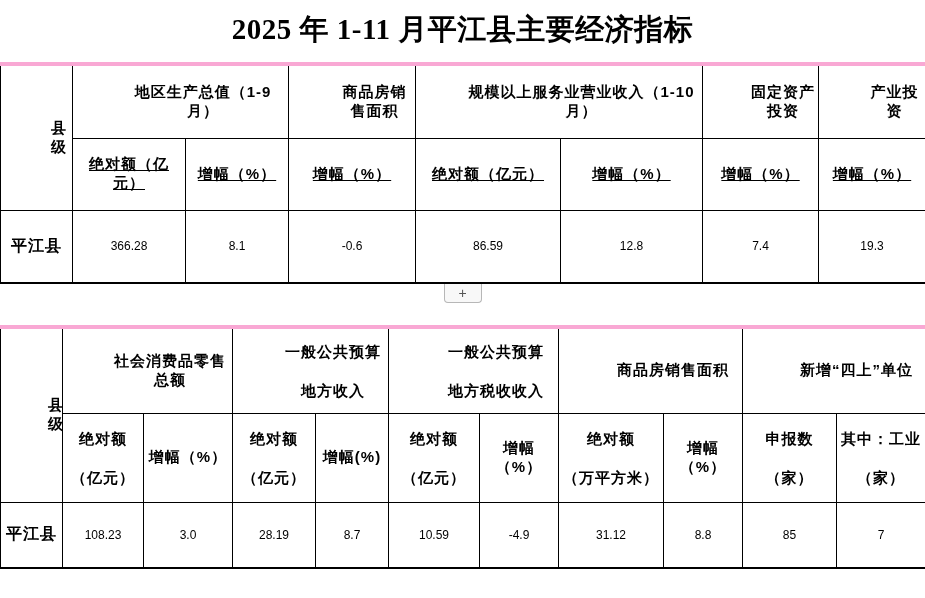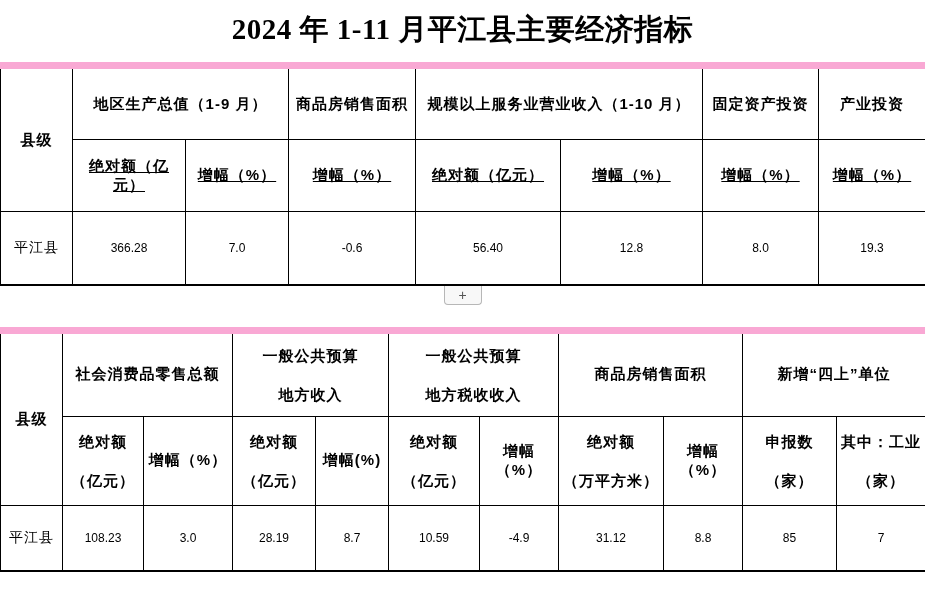--- a/index.html
+++ b/index.html
@@ -39,23 +39,23 @@
   .econ-table th {
     font-weight: bold;
     font-size: 15px;
     letter-spacing: 1px;
   }
   .econ-table td {
     font-weight: normal;
     font-size: 12px;
     letter-spacing: 0;
   }
-  .econ-table td.county { font-weight: normal; font-size: 14px; letter-spacing: 1px; }
-  
-  .t-top th { border-top: 7px solid #f9a8d4; }
+  .econ-table td.county { font-weight: bold; font-size: 16px; letter-spacing: 1px; }
+  
+  .t-top th { border-top: 4px solid #f9a8d4; padding-left: 47px; }
   .t-bottom td { border-bottom: 2px solid #000; }
   
   #table1 tr.group-row  { height: 74px; }
   #table1 tr.sub-row    { height: 72px; text-decoration: underline; }
   #table1 tr.data-row   { height: 73px; }
   #table2 tr.group-row  { height: 86px; }
   #table2 tr.sub-row    { height: 89px; }
   #table2 tr.data-row   { height: 66px; }
   
   .cell-line { line-height: 19px; }
@@ -80,21 +80,21 @@
     line-height: 16px;
     font-family: "Liberation Sans", "DejaVu Sans", sans-serif;
     cursor: pointer;
   }
 </style>
 </head>
 <body>
 
 <div class="page">
 
-  <div class="doc-title">2024 年 1-11 月平江县主要经济指标</div>
+  <div class="doc-title">2025 年 1-11 月平江县主要经济指标</div>
 
   <table class="econ-table" id="table1">
     <colgroup>
       <col style="width:72px">
         <col style="width:113px">
         <col style="width:103px">
         <col style="width:127px">
       <col style="width:145px">
         <col style="width:142px">
         <col style="width:116px">
@@ -114,25 +114,25 @@
       <th>增幅（%）</th>
       <th>增幅（%）</th>
       <th>绝对额（亿元）</th>
       <th>增幅（%）</th>
       <th>增幅（%）</th>
       <th>增幅（%）</th>
     </tr>
     <tr class="data-row t-bottom">
       <td class="county">平江县</td>
       <td>366.28</td>
-      <td>7.0</td>
+      <td>8.1</td>
       <td>-0.6</td>
-      <td>56.40</td>
+      <td>86.59</td>
       <td>12.8</td>
-      <td>8.0</td>
+      <td>7.4</td>
       <td>19.3</td>
     </tr>
   </tbody>
     </table>
 
   <div class="table-gap">
     <button class="insert-row-btn">+</button>
   </div>
 
   <table class="econ-table" id="table2">

